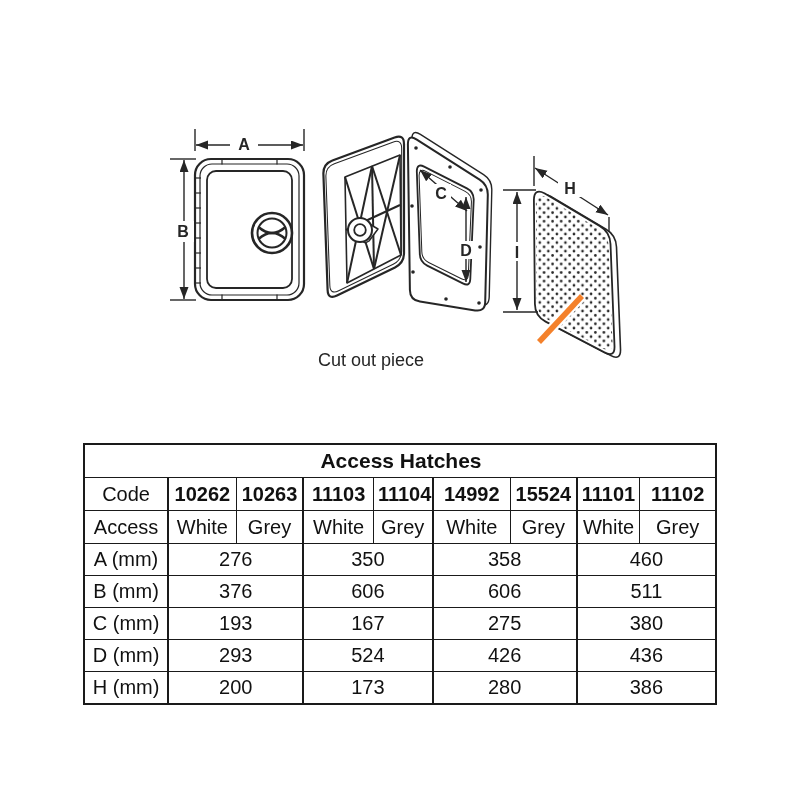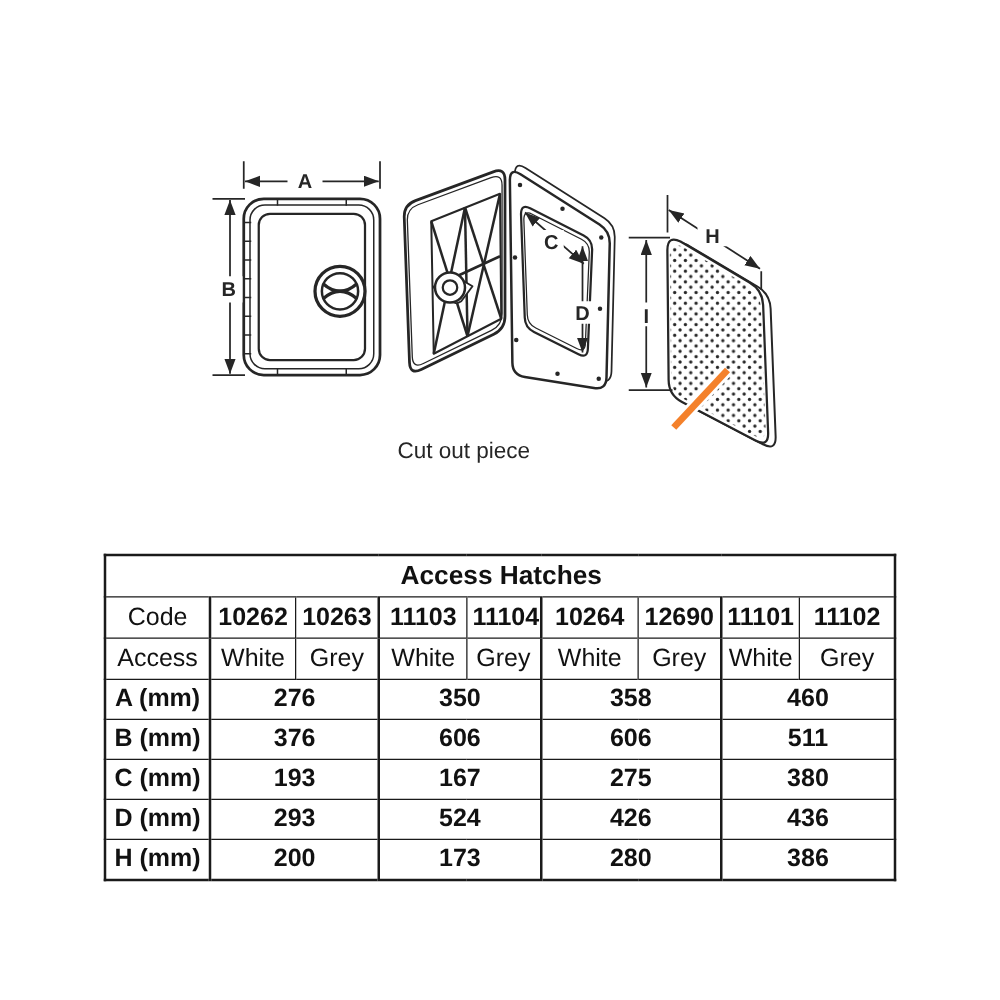--- a/index.html
+++ b/index.html
@@ -26,21 +26,21 @@
     font-size:20px; vertical-align:middle;text-align:center;
   }
   table.spec-table td:first-child { border-left:none; }
   table.spec-table td.tl { border-left-width:2.5px; }
   td.lbl { text-align:left; padding-left:6px; }
   td.v   { text-align:center; }
   .bold  { font-weight:bold; }
   tr.title-row td { font-size:21px; font-weight:bold; padding-left:6px; }
   tr.title-row { height:29px; }
   tr.hdr { height:33px; }
-  tr.dim { height:29px;font-weight:bold; }
+  tr.dim { height:29px; }
 </style>
 </head>
 <body>
 
 <div class="stage">
 
   <svg class="diagram" width="800" height="435" viewBox="0 0 800 435">
     <defs>
       <marker id="ah" markerUnits="userSpaceOnUse" markerWidth="13" markerHeight="10" refX="12" refY="4.5" orient="auto-start-reverse">
         <path d="M0,0 L12,4.5 L0,9 Z" fill="#262626"></path>
@@ -197,22 +197,22 @@
     <tbody>
       <tr class="title-row">
         <td colspan="9">Access Hatches</td>
       </tr>
       <tr class="hdr">
         <td class="lbl">Code</td>
         <td class="v bold tl">10262</td>
         <td class="v bold">10263</td>
         <td class="v bold tl">11103</td>
         <td class="v bold">11104</td>
-        <td class="v bold tl">10264</td>
-        <td class="v bold">12690</td>
+        <td class="v bold tl">14992</td>
+        <td class="v bold">15524</td>
         <td class="v bold tl">11101</td>
         <td class="v bold">11102</td>
       </tr>
       <tr class="hdr">
         <td class="lbl">Access</td>
         <td class="v tl">White</td>
         <td class="v">Grey</td>
         <td class="v tl">White</td>
         <td class="v">Grey</td>
         <td class="v tl">White</td>

